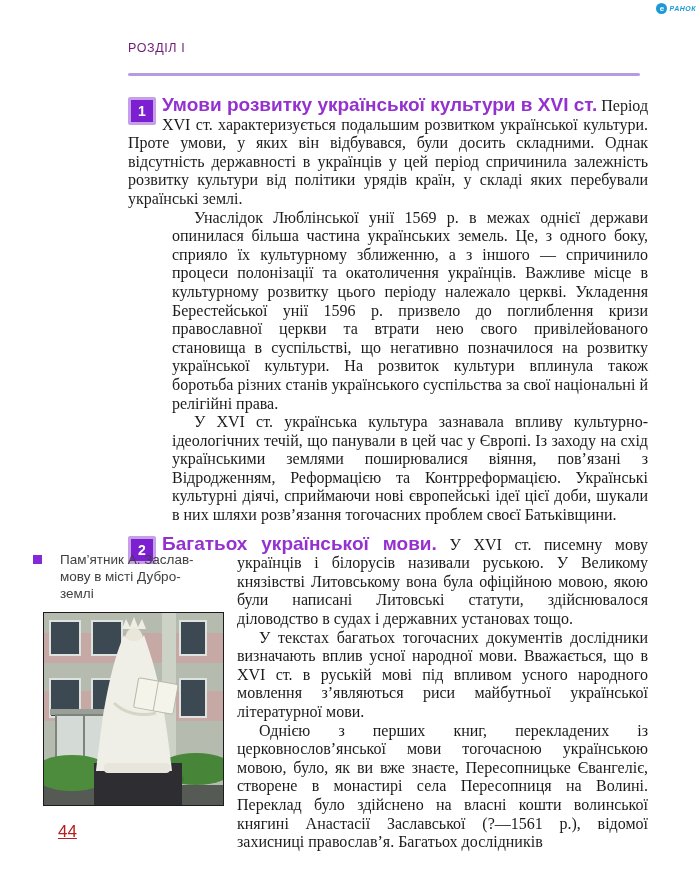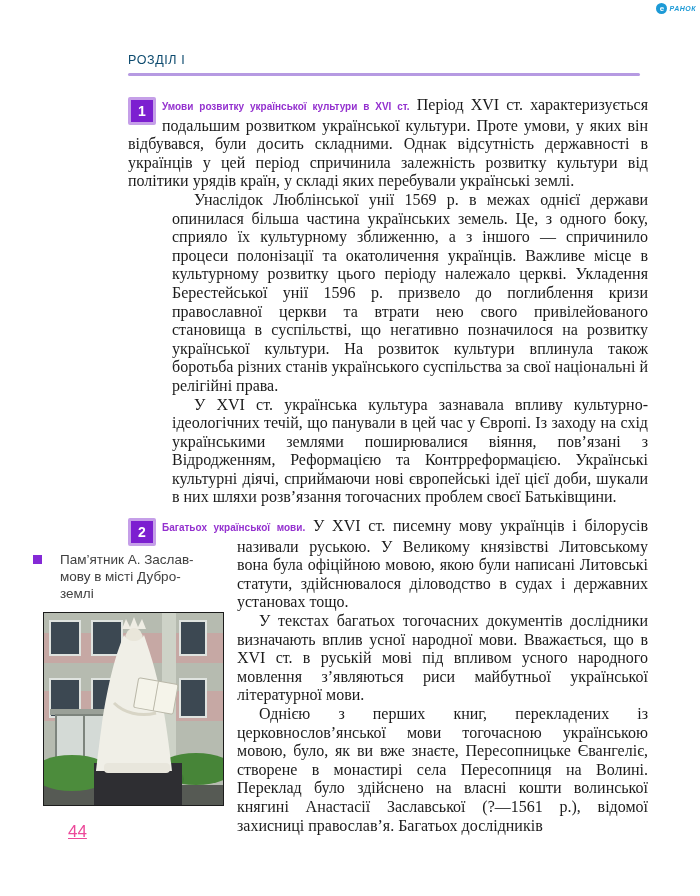--- a/index.html
+++ b/index.html
@@ -8,55 +8,55 @@
     font-family:"Liberation Serif",serif;color:#1b1b1b;
   }
 
   
   .watermark{position:absolute;top:3px;right:4px;display:flex;align-items:center;gap:2px;}
   .wm-circle{width:11px;height:11px;border-radius:50%;background:#1d9ad6;color:#fff;
     font:bold 8px/11px "Liberation Sans",sans-serif;text-align:center;display:inline-block;}
   .wm-text{font:italic bold 7px "Liberation Sans",sans-serif;color:#1d9ad6;letter-spacing:.5px;}
 
   
-  .chapter{position:absolute;left:128px;top:53px;
-    font:12.5px "Liberation Sans",sans-serif;color:#0c4a6e;letter-spacing:.6px;}
+  .chapter{position:absolute;left:128px;top:41px;
+    font:12.5px "Liberation Sans",sans-serif;color:#701a75;letter-spacing:.6px;}
   .chapter-rule{position:absolute;left:128px;top:73px;width:512px;height:3px;
     background:#b69ae2;border-radius:2px;}
 
   
   .content{position:absolute;left:128px;top:96px;width:520px;
     font-size:16px;line-height:18.6px;text-align:justify;}
   .content p{margin:0;}
   .content p.indent{text-indent:22px;margin-left:44px;}
   section.topic + section.topic{margin-top:10px;}
 
   
   .num-spacer{float:left;width:34px;height:38px;}
   .num-box{display:block;width:22px;height:22px;margin-top:1px;background:#7c1fd0;
     border:3px solid #c59fe8;border-radius:2px;color:#fff;
     font:bold 14px/22px "Liberation Sans",sans-serif;text-align:center;}
   
   .fig-spacer{float:left;clear:left;width:109px;height:296px;}
 
   .sec-title{font-family:"Liberation Sans",sans-serif;font-weight:bold;
-    font-size:10px;color:#9431cf;}
+    font-size:19px;color:#9431cf;}
   .bold{font-weight:normal;}
 
   
   .figure{position:absolute;left:33px;top:551px;width:196px;margin:0;}
   .cap-row{display:flex;}
   .cap-bullet{width:9px;height:9px;background:#8429d6;margin-top:4px;flex:none;}
   .cap-lines{margin-left:18px;font:13.5px/17px "Liberation Sans",sans-serif;color:#404040;}
   .photo{margin-left:10px;margin-top:10px;width:181px;height:194px;
     border:1px solid #1c1c1c;box-sizing:border-box;}
   .photo svg{display:block;width:100%;height:100%;}
 
-  .page-num{position:absolute;left:68px;top:822px;
-    font:17px "Liberation Sans",sans-serif;color:#ec4899;text-decoration:underline;}
+  .page-num{position:absolute;left:58px;top:822px;
+    font:17px "Liberation Sans",sans-serif;color:#b91c1c;text-decoration:underline;}
 </style>
 </head>
 <body>
 
 <div class="page">
 
   <div class="watermark">
     <span class="wm-circle">е</span>
     <span class="wm-text">РАНОК</span>
   </div>

